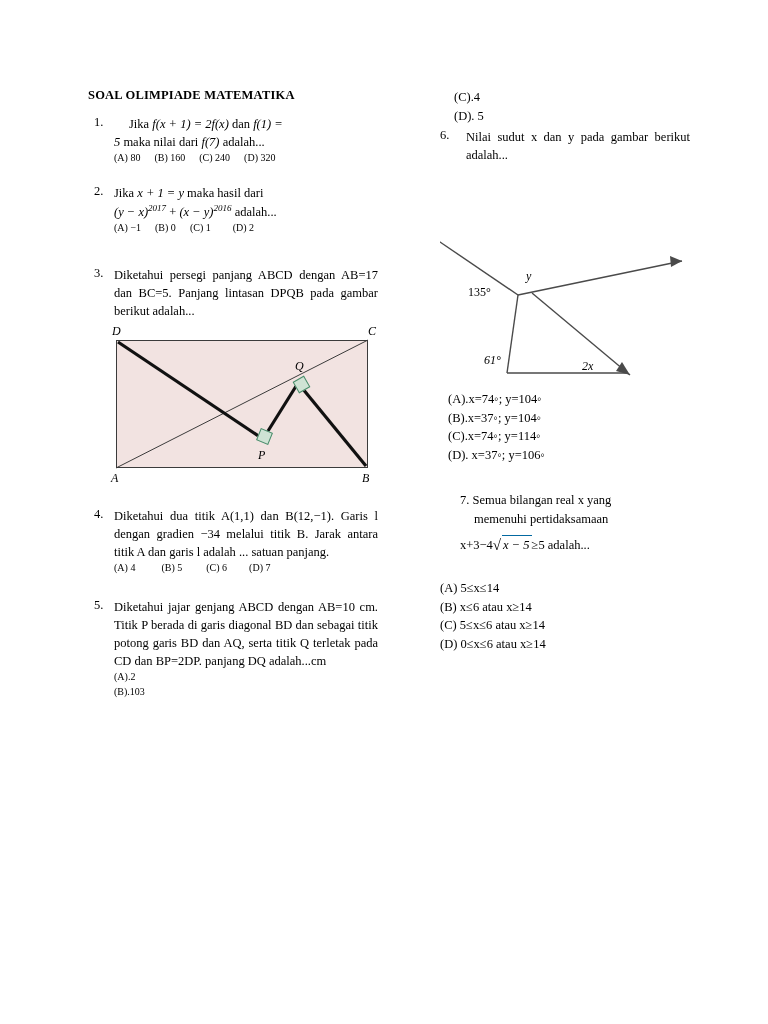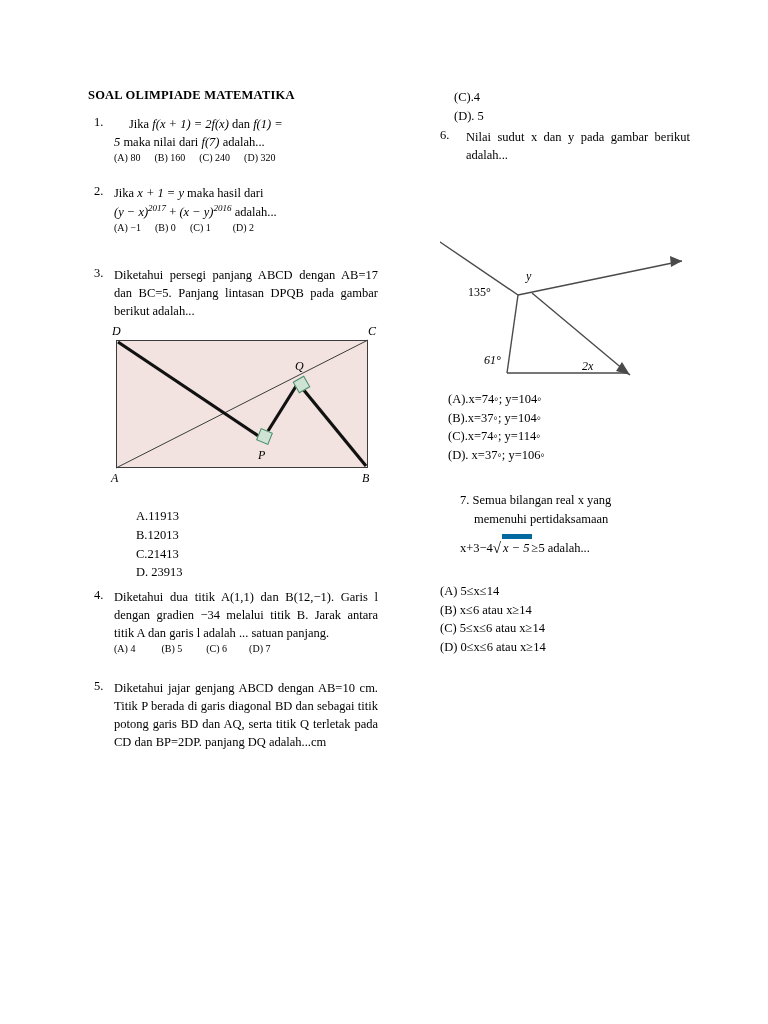--- a/index.html
+++ b/index.html
@@ -126,21 +126,21 @@
     margin: 6px 0 8px 0;
   }
   .ang-lbl {
     position: absolute;
     font-size: 12px;
   }
   .ang-lbl.it { font-style: italic; }
 
   .sqrt {
     display: inline-block;
-    border-top: 5px solid #0369a1;
+    border-top: 1px solid #0369a1;
     padding: 0 2px 0 1px;
     margin-left: 1px;
   }
   .radical { font-size: 15px; vertical-align: -1px; }
   .nowrap { white-space: nowrap; margin-left: 15px; }
   .blk { font-size: 12.5px; line-height: 1.5; }
 </style>
 </head>
 <body>
 
@@ -194,41 +194,39 @@
       <div class="sq" style="left:160px; top:104px; transform:rotate(22deg);"></div>
       <div class="sq" style="left:197px; top:52px; transform:rotate(-30deg);"></div>
       <div class="lbl" style="left:14px; top:-2px;">D</div>
       <div class="lbl" style="left:270px; top:-2px;">C</div>
       <div class="lbl" style="left:13px; top:145px;">A</div>
       <div class="lbl" style="left:264px; top:145px;">B</div>
       <div class="lbl" style="left:160px; top:122px;">P</div>
       <div class="lbl" style="left:197px; top:33px;">Q</div>
     </div>
 
-    <div class="ans-list" style="margin-top:4px;">
-      <div>A.11913</div>
-      <div>B.12013</div>
-      <div>C.21413</div>
-      <div>D. 23913</div>
-    </div>
 
     <div class="qitem" style="margin-top:6px;">
       <div class="qnum">4.</div>
       <div class="qbody justify">
         <span>Diketahui dua titik A(1,1) dan B(12,−1). Garis l dengan gradien −34 melalui titik B. Jarak antara titik A dan garis l adalah ... satuan panjang.</span>
         <div class="opts">
           <span>(A) 4</span><span class="opt-gap" style="width:26px;"></span><span>(B) 5</span><span class="opt-gap" style="width:24px;"></span><span>(C) 6</span><span class="opt-gap" style="width:22px;"></span><span>(D) 7</span>
         </div>
       </div>
     </div>
 
     <div class="qitem" style="margin-top:22px;">
       <div class="qnum">5.</div>
       <div class="qbody justify">
         <span>Diketahui jajar genjang ABCD dengan AB=10 cm. Titik P berada di garis diagonal BD dan sebagai titik potong garis BD dan AQ, serta titik Q terletak pada CD dan BP=2DP. panjang DQ adalah...cm</span>
+        <div class="opts">
+          <div>(A).2</div>
+          <div>(B).103</div>
+        </div>
       </div>
     </div>
 
   </div>
 
   <div class="col-right">
 
     <div class="blk" style="margin-left:14px;">
       <div>(C).4</div>
       <div>(D). 5</div>

